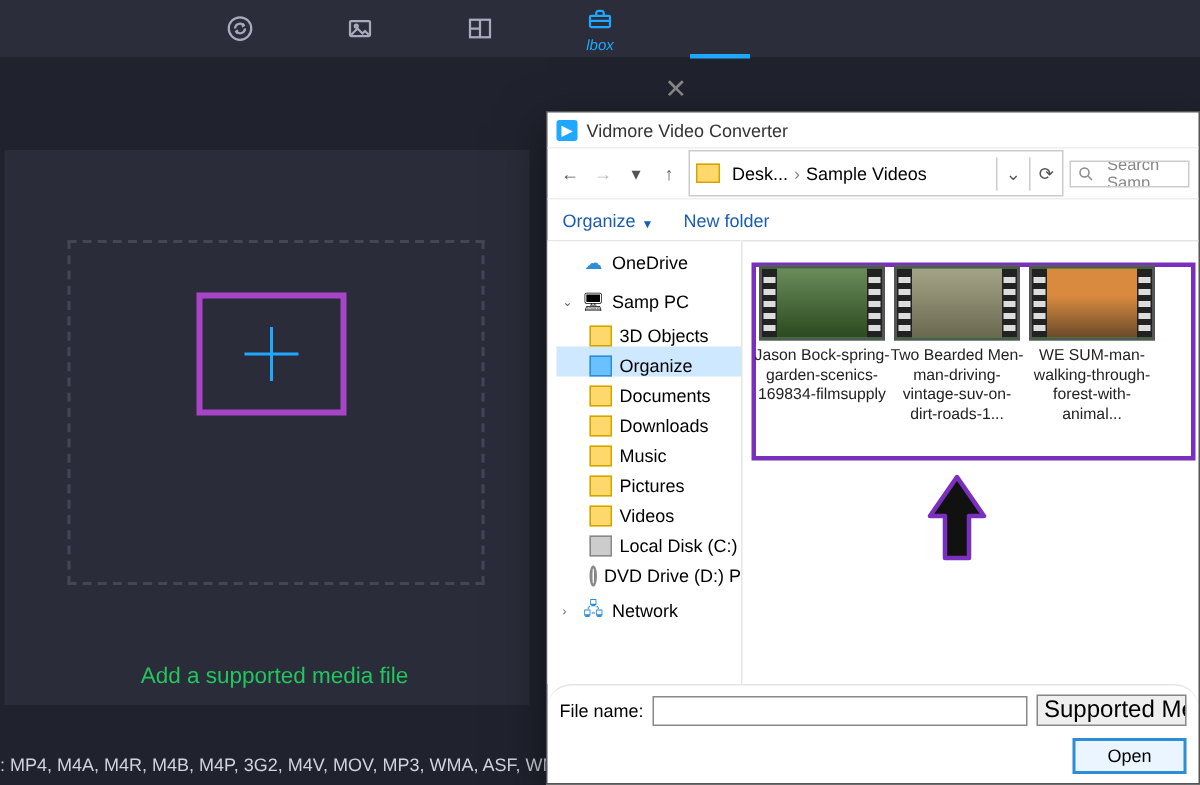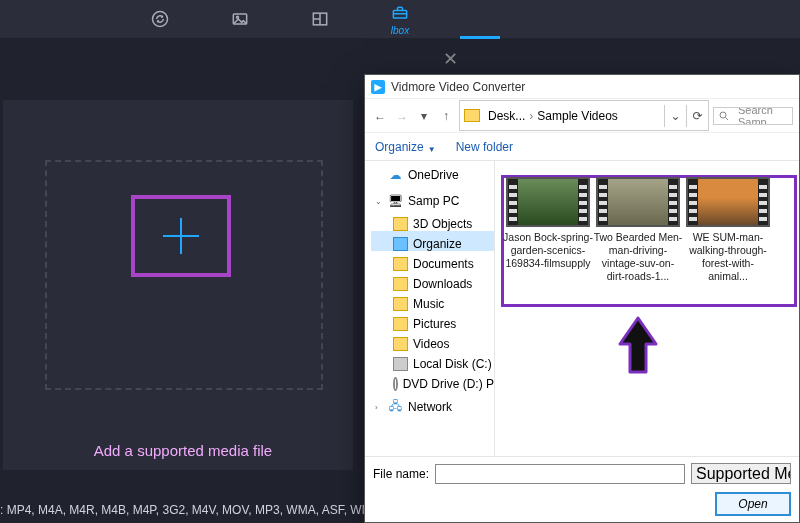--- a/index.html
+++ b/index.html
@@ -19,21 +19,21 @@
   
   .close-x { position: absolute; top: 48px; left: 443px; color: #888; font-size: 18px; cursor: pointer; font-family: sans-serif; }
   
   
   .drop-area { position: absolute; top: 100px; left: 3px; width: 350px; height: 370px; background: #2a2c39; }
   .drop-inner { position: absolute; top: 60px; left: 42px; width: 278px; height: 230px; border: 2px dashed #444658; }
   .plus-box { position: absolute; top: 95px; left: 128px; width: 100px; height: 82px; border: 4px solid #a744c7; display: flex; align-items: center; justify-content: center; }
   .plus-box::before, .plus-box::after { content: ""; position: absolute; background: #1ea8ff; }
   .plus-box::before { width: 36px; height: 2px; }
   .plus-box::after { height: 36px; width: 2px; }
-  .drop-text { position: absolute; top: 342px; left: 0; width: 360px; text-align: center; color: #f0abfc; font-size: 15px; }
+  .drop-text { position: absolute; top: 342px; left: 0; width: 360px; text-align: center; color: #22c55e; font-size: 15px; }
 
   
   .formats { position: absolute; bottom: 6px; left: 0; width: 470px; color: #d0d2de; font-size: 12px; white-space: nowrap; overflow: hidden; padding-left: 0; }
 
   
   .dlg { position: absolute; top: 74px; left: 364px; width: 436px; height: 449px; background: #ffffff; border: 1px solid #555; box-shadow: 0 10px 30px rgba(0,0,0,.5); display: flex; flex-direction: column; }
 
   
   .dlg-title { height: 24px; display: flex; align-items: center; gap: 6px; padding: 0 6px; font-size: 12px; color: #333; border-bottom: 1px solid #eee; }
   .dlg-title .app-icon { width: 14px; height: 14px; background: #1ea8ff; color: #fff; display: flex; align-items: center; justify-content: center; border-radius: 2px; font-size: 9px; font-weight: bold; }
@@ -81,28 +81,28 @@
   .vfile .thumb .img { position: absolute; left: 10px; right: 10px; top: 0; bottom: 0; }
   .thumb1 .img { background: linear-gradient(#6a8c5a, #2a4a1f); }
   .thumb2 .img { background: linear-gradient(#a5a387, #6a6950); }
   .thumb3 .img { background: linear-gradient(#d98a3e 40%, #6a4a2a); }
   .vfile .fname { font-size: 10.5px; text-align: center; line-height: 1.25; margin-top: 4px; color: #222; word-break: break-word; }
   
   .arrow-callout { position: absolute; top: 155px; left: 121px; width: 44px; height: 60px; pointer-events: none; }
   .arrow-callout svg { width: 100%; height: 100%; }
 
   
-  .dlg-bottom { border-top: 1px solid #e5e5e5; padding: 6px 8px; display: flex; flex-direction: column; gap: 8px; font-size: 12px; }
+  .dlg-bottom { border-top: 1px solid #e5e5e5; padding: 6px 8px; display: flex; flex-direction: column; gap: 8px; font-size: 12px; border-radius: 16px; }
   .fn-row { display: flex; align-items: center; gap: 6px; }
   .fn-row label { white-space: nowrap; }
   .fn-row input { flex: 1; height: 20px; border: 1px solid #888; font-size: 12px; padding: 0 3px; min-width: 0; }
   .fn-row .filter { width: 100px; height: 21px; border: 1px solid #888; background: #efefef; display: flex; align-items: center; padding: 0 4px; font-size: 16px; overflow: hidden; white-space: nowrap; cursor: pointer; }
   .btn-row { display: flex; justify-content: flex-end; gap: 8px; }
   .btn-row button { height: 24px; width: 76px; font-size: 12px; cursor: pointer; }
-  .btn-row .open { border: 2px solid #2f8dd6; background: #eaf5ff; font-style: italic; }
+  .btn-row .open { border: 2px solid #2f8dd6; background: #eaf5ff; }
 </style>
 </head>
 <body>
 
 <div class="app-bg"></div>
 
 <div class="topbar">
   <div class="tab">
     <svg viewBox="0 0 24 24" fill="none" stroke="currentColor" stroke-width="1.8">
         <circle cx="12" cy="12" r="9"></circle>

